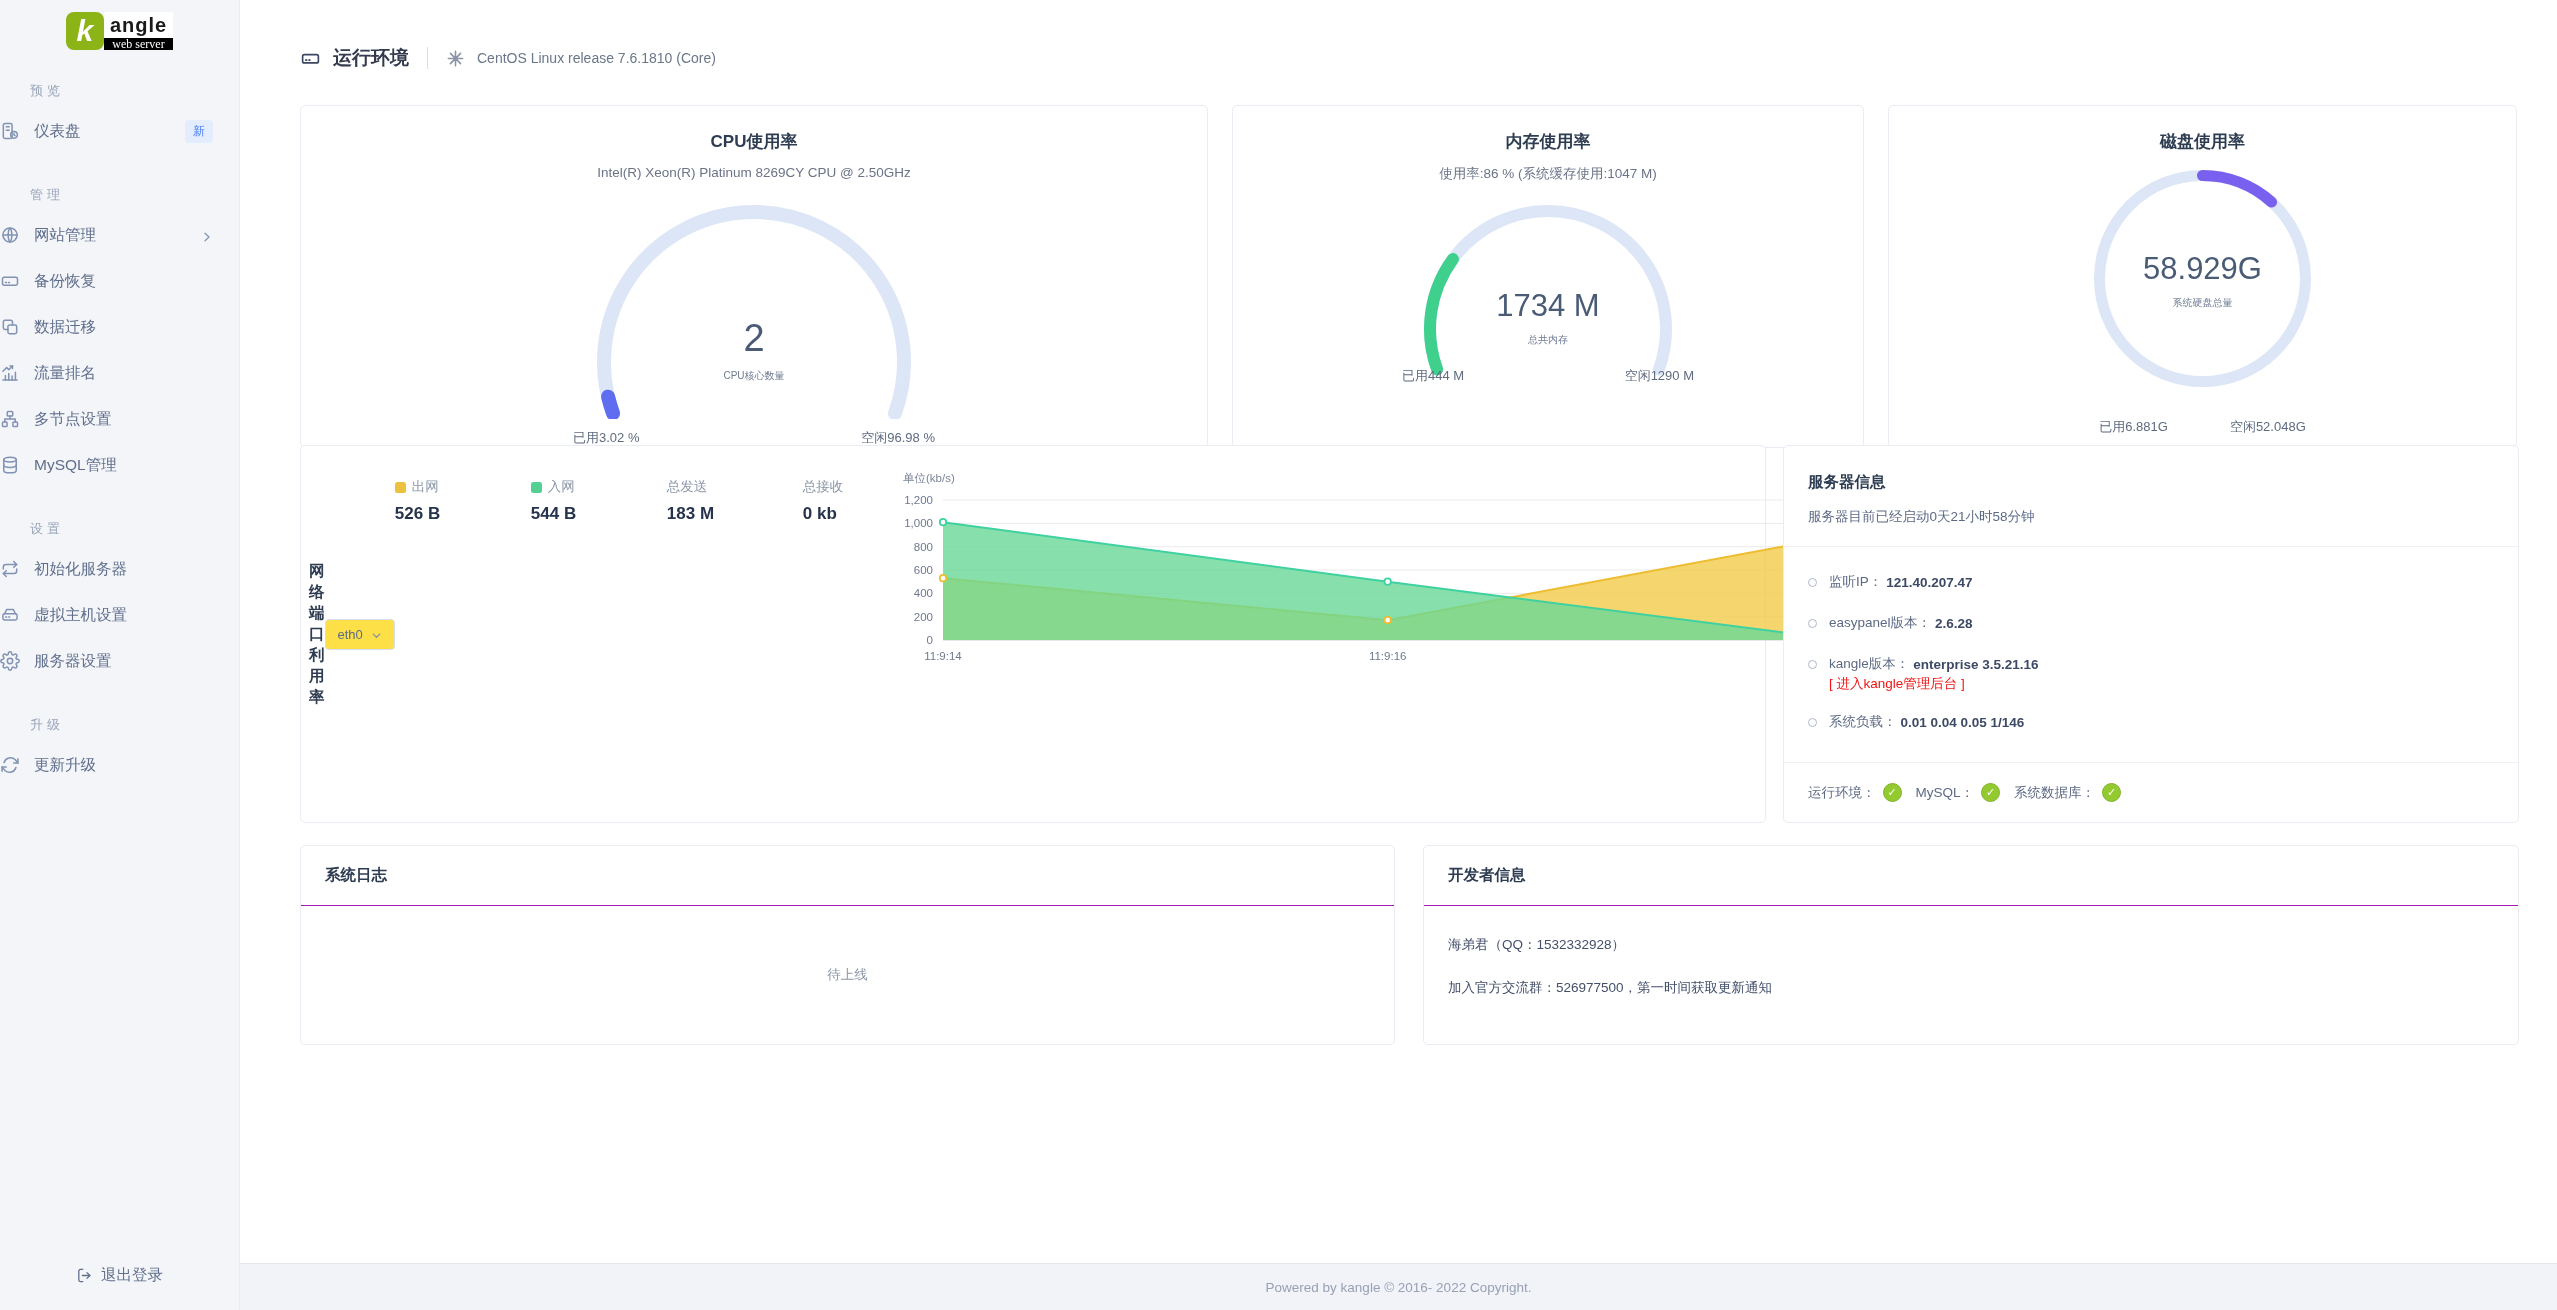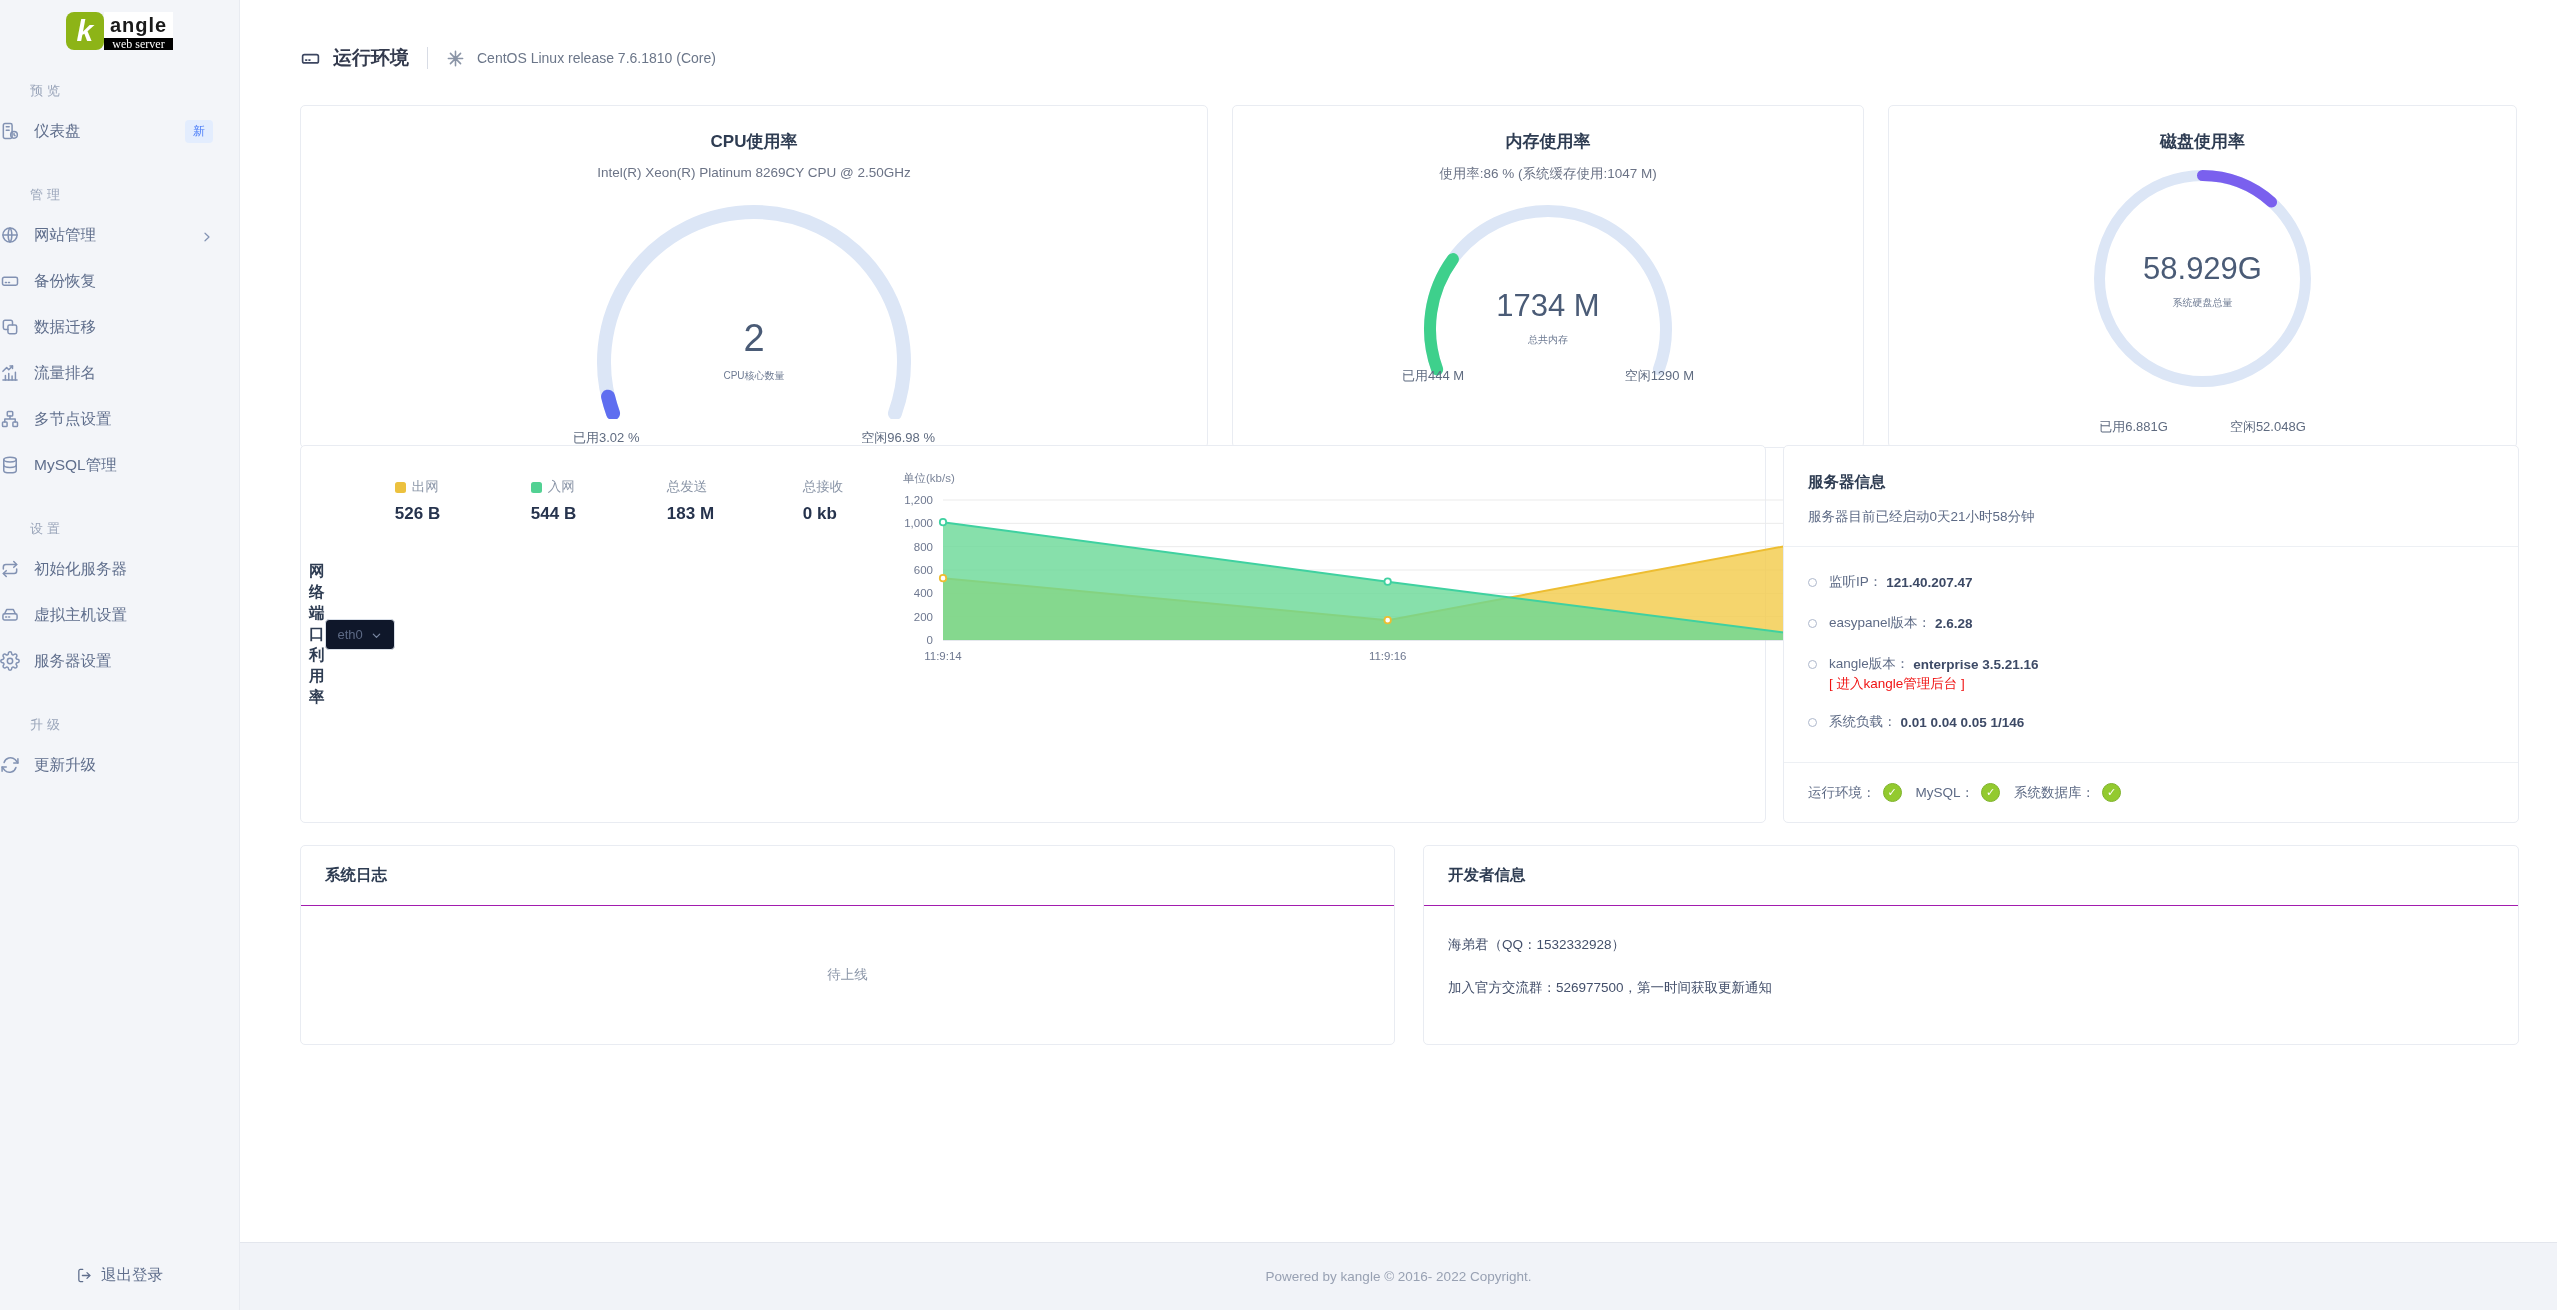--- a/index.html
+++ b/index.html
@@ -70,21 +70,21 @@
   .g-value-label { font-size:10px; color:#6e7b93; margin-top:9px; }
   .g-ends { display:flex; justify-content:space-between; width:100%; padding:0 4px; margin-top:6px; font-size:13px; color:#5f6b80; }
   .disk-ends { display:flex; justify-content:center; gap:62px; margin-top:18px; font-size:13px; color:#5f6b80; }
 
   
   .net-card { padding:8px; display:flex; flex-direction:row; }
   .net-head { display:flex; align-items:center; justify-content:space-between; }
   .net-title { font-size:15.5px; font-weight:bold; color:#2e3c52; }
   .iface-select {
     display:flex; align-items:center; gap:8px; border:1px solid #d9dfe8; border-radius:4px;
-    padding:7px 12px; font-size:13px; color:#5d6a85; cursor:pointer; background:#0f172a;
+    padding:7px 12px; font-size:13px; color:#5d6a85; cursor:pointer; background:#fde047;
   }
   .iface-select .ic { width:11px; height:11px; color:#7c8aa5; }
   .net-stats { display:flex; justify-content:center; gap:72px; margin-top:24px; }
   .stat { display:flex; flex-direction:column; min-width:64px; }
   .stat-label { display:flex; align-items:center; gap:6px; font-size:13.5px; color:#8b96a8; }
   .stat-marker { width:11px; height:11px; border-radius:2.5px; display:none; }
   .stat-marker[data-marker] { display:inline-block; }
   .stat-value { font-size:17px; font-weight:bold; color:#26334d; margin-top:8px; }
   .chart-box { margin-top:16px; }
   svg.chart text { font-family:"Liberation Sans","DejaVu Sans",sans-serif; }
@@ -109,21 +109,21 @@
 
   
   .head-card { display:flex; flex-direction:column; }
   .hc-head { padding:19px 24px; border-bottom:1px solid #a21caf; }
   .hc-title { font-size:15.5px; font-weight:bold; color:#2e3c52; }
   .hc-body-center { flex:1; display:flex; align-items:center; justify-content:center; font-size:13.5px; color:#8b96a8; }
   .hc-body-dev { flex:1; padding:30px 24px; font-size:13.5px; color:#44506b; }
   .dev-line2 { margin-top:25px; }
 
   .footer {
-    margin:auto -38px 0 -60px; height:68px; background:#f1f3f8; border-top:1px solid #e3e6ed;
+    margin:auto -38px 0 -60px; height:47px; background:#f1f3f8; border-top:1px solid #e3e6ed;
     display:flex; align-items:center; justify-content:center; font-size:13.5px; color:#98a1b3;
   }
 </style>
 </head>
 <body>
 
 <div class="app">
 
   <aside class="sidebar">
     <div class="logo">

